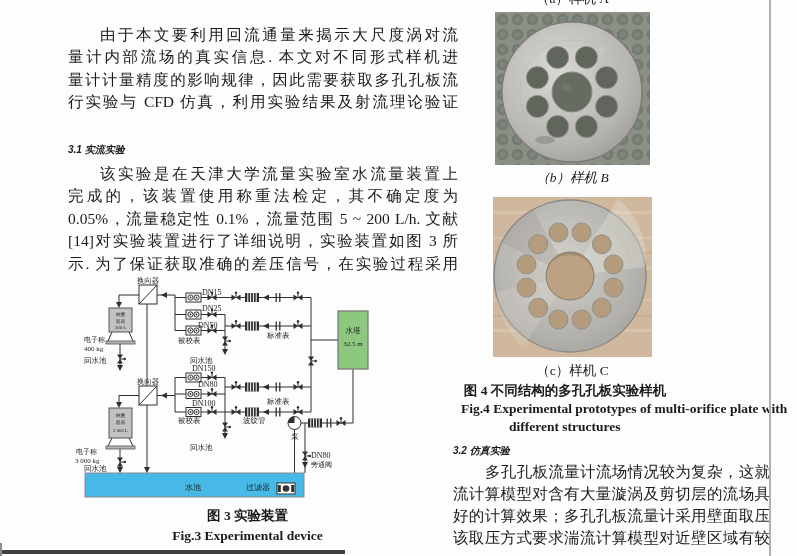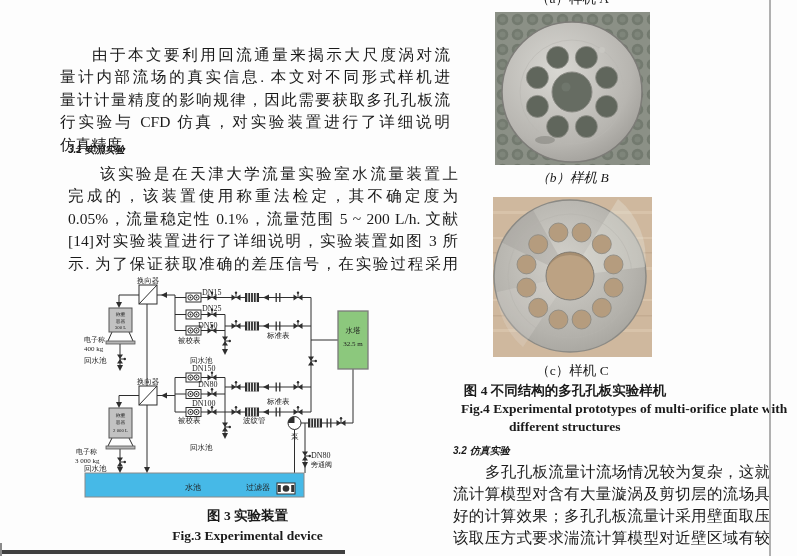--- a/index.html
+++ b/index.html
@@ -17,26 +17,25 @@
   .figcap-en{font-weight:bold;font-size:13.5px;line-height:17.5px;margin-left:19px;}
   .photocap{font-size:13.5px;line-height:18px;text-align:center;}
   .hang2{padding-left:48px;}
   svg text{fill:#1e1e1e;}
   .zh-label{font-family:"Liberation Sans","DejaVu Sans",sans-serif;}
   .dn-label{font-family:"Liberation Serif","DejaVu Serif",serif;}
 </style>
 </head>
 <body>
 
-<div class="tcol" style="left:60px;top:24px;width:390px;margin-top:20px;">
+<div class="tcol" style="left:68px;top:24px;width:390px;">
     <div class="tline indent">由于本文要利用回流通量来揭示大尺度涡对流</div>
     <div class="tline">量计内部流场的真实信息. 本文对不同形式样机进</div>
     <div class="tline">量计计量精度的影响规律，因此需要获取多孔孔板流</div>
-    <div class="tline">行实验与 CFD 仿真，对实验装置进行了详细说明</div>
-    <div class="tline lastleft">仿真精度.</div>
+    <div class="tline">行实验与 CFD 仿真，利用实验结果及射流理论验证</div>
   </div>
 
 <div class="abs heading" style="left:68px;top:139px;width:390px;">3.1  实流实验</div>
 
 <div class="tcol" style="left:68px;top:163px;width:390px;">
     <div class="tline indent">该实验是在天津大学流量实验室水流量装置上</div>
     <div class="tline">完成的，该装置使用称重法检定，其不确定度为</div>
     <div class="tline">0.05%，流量稳定性 0.1%，流量范围 5 ~ 200 L/h. 文献</div>
     <div class="tline">[14]对实验装置进行了详细说明，实验装置如图 3 所</div>
     <div class="tline">示. 为了保证获取准确的差压信号，在实验过程采用</div>

